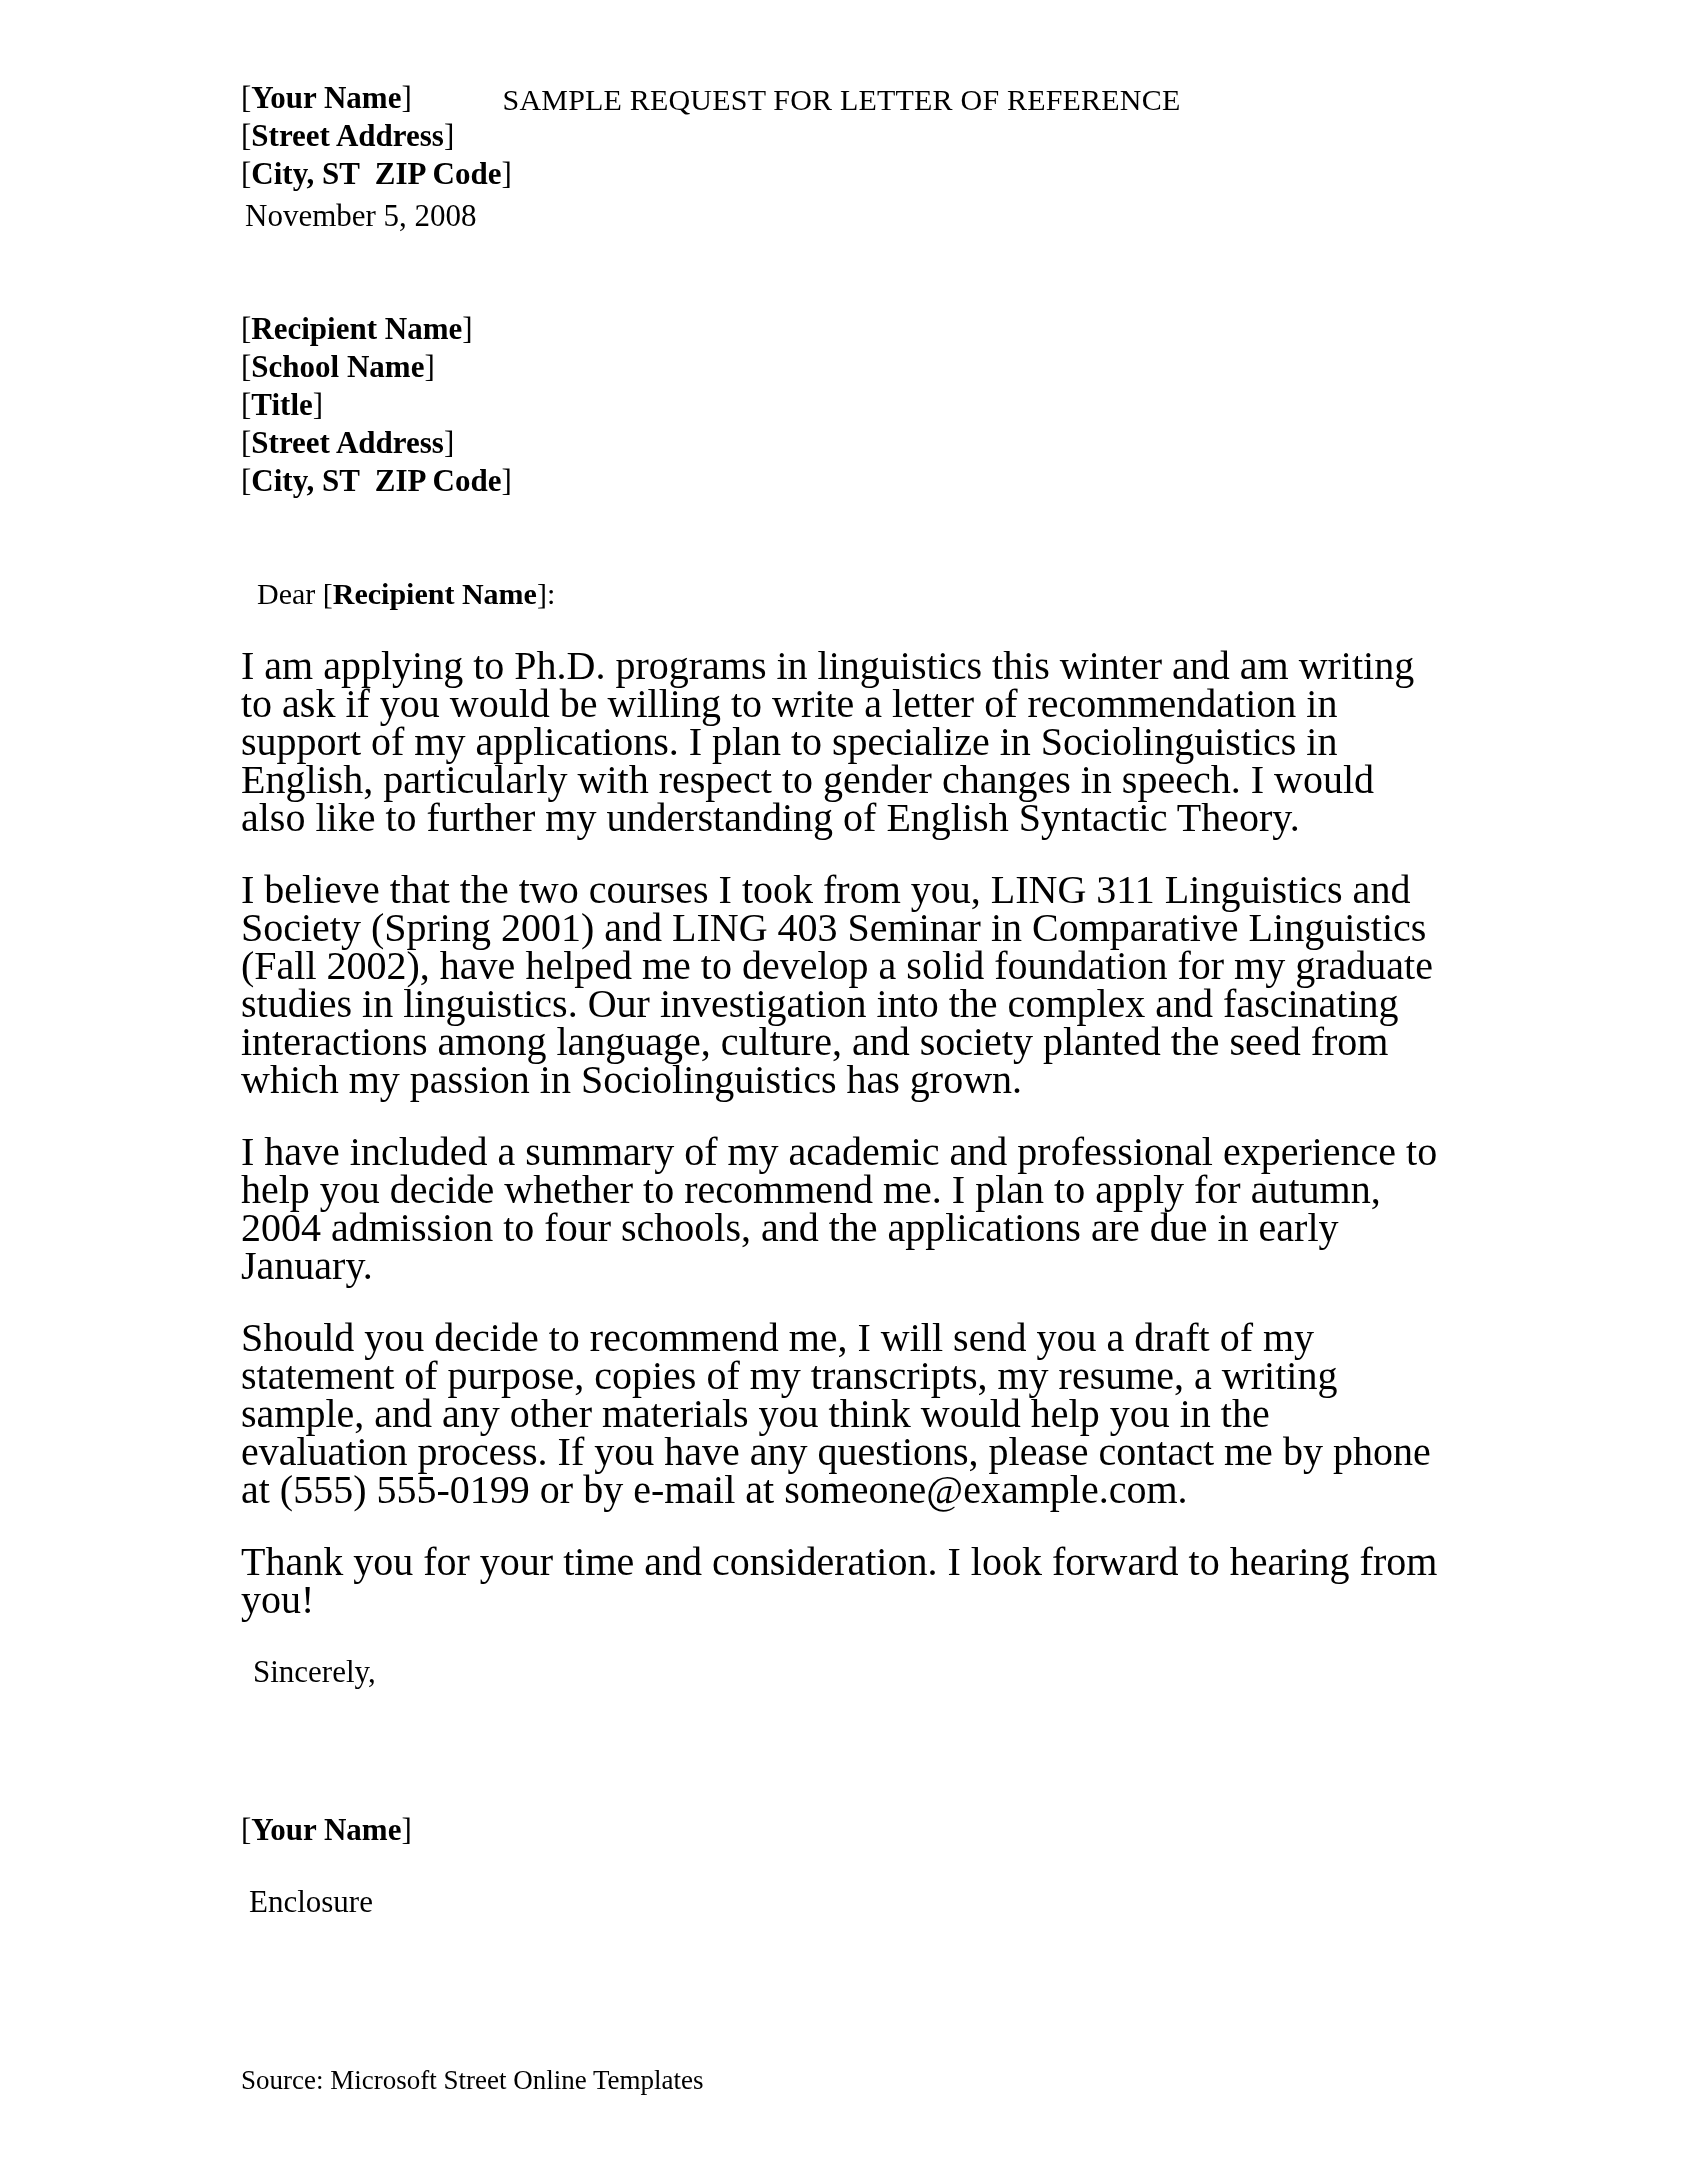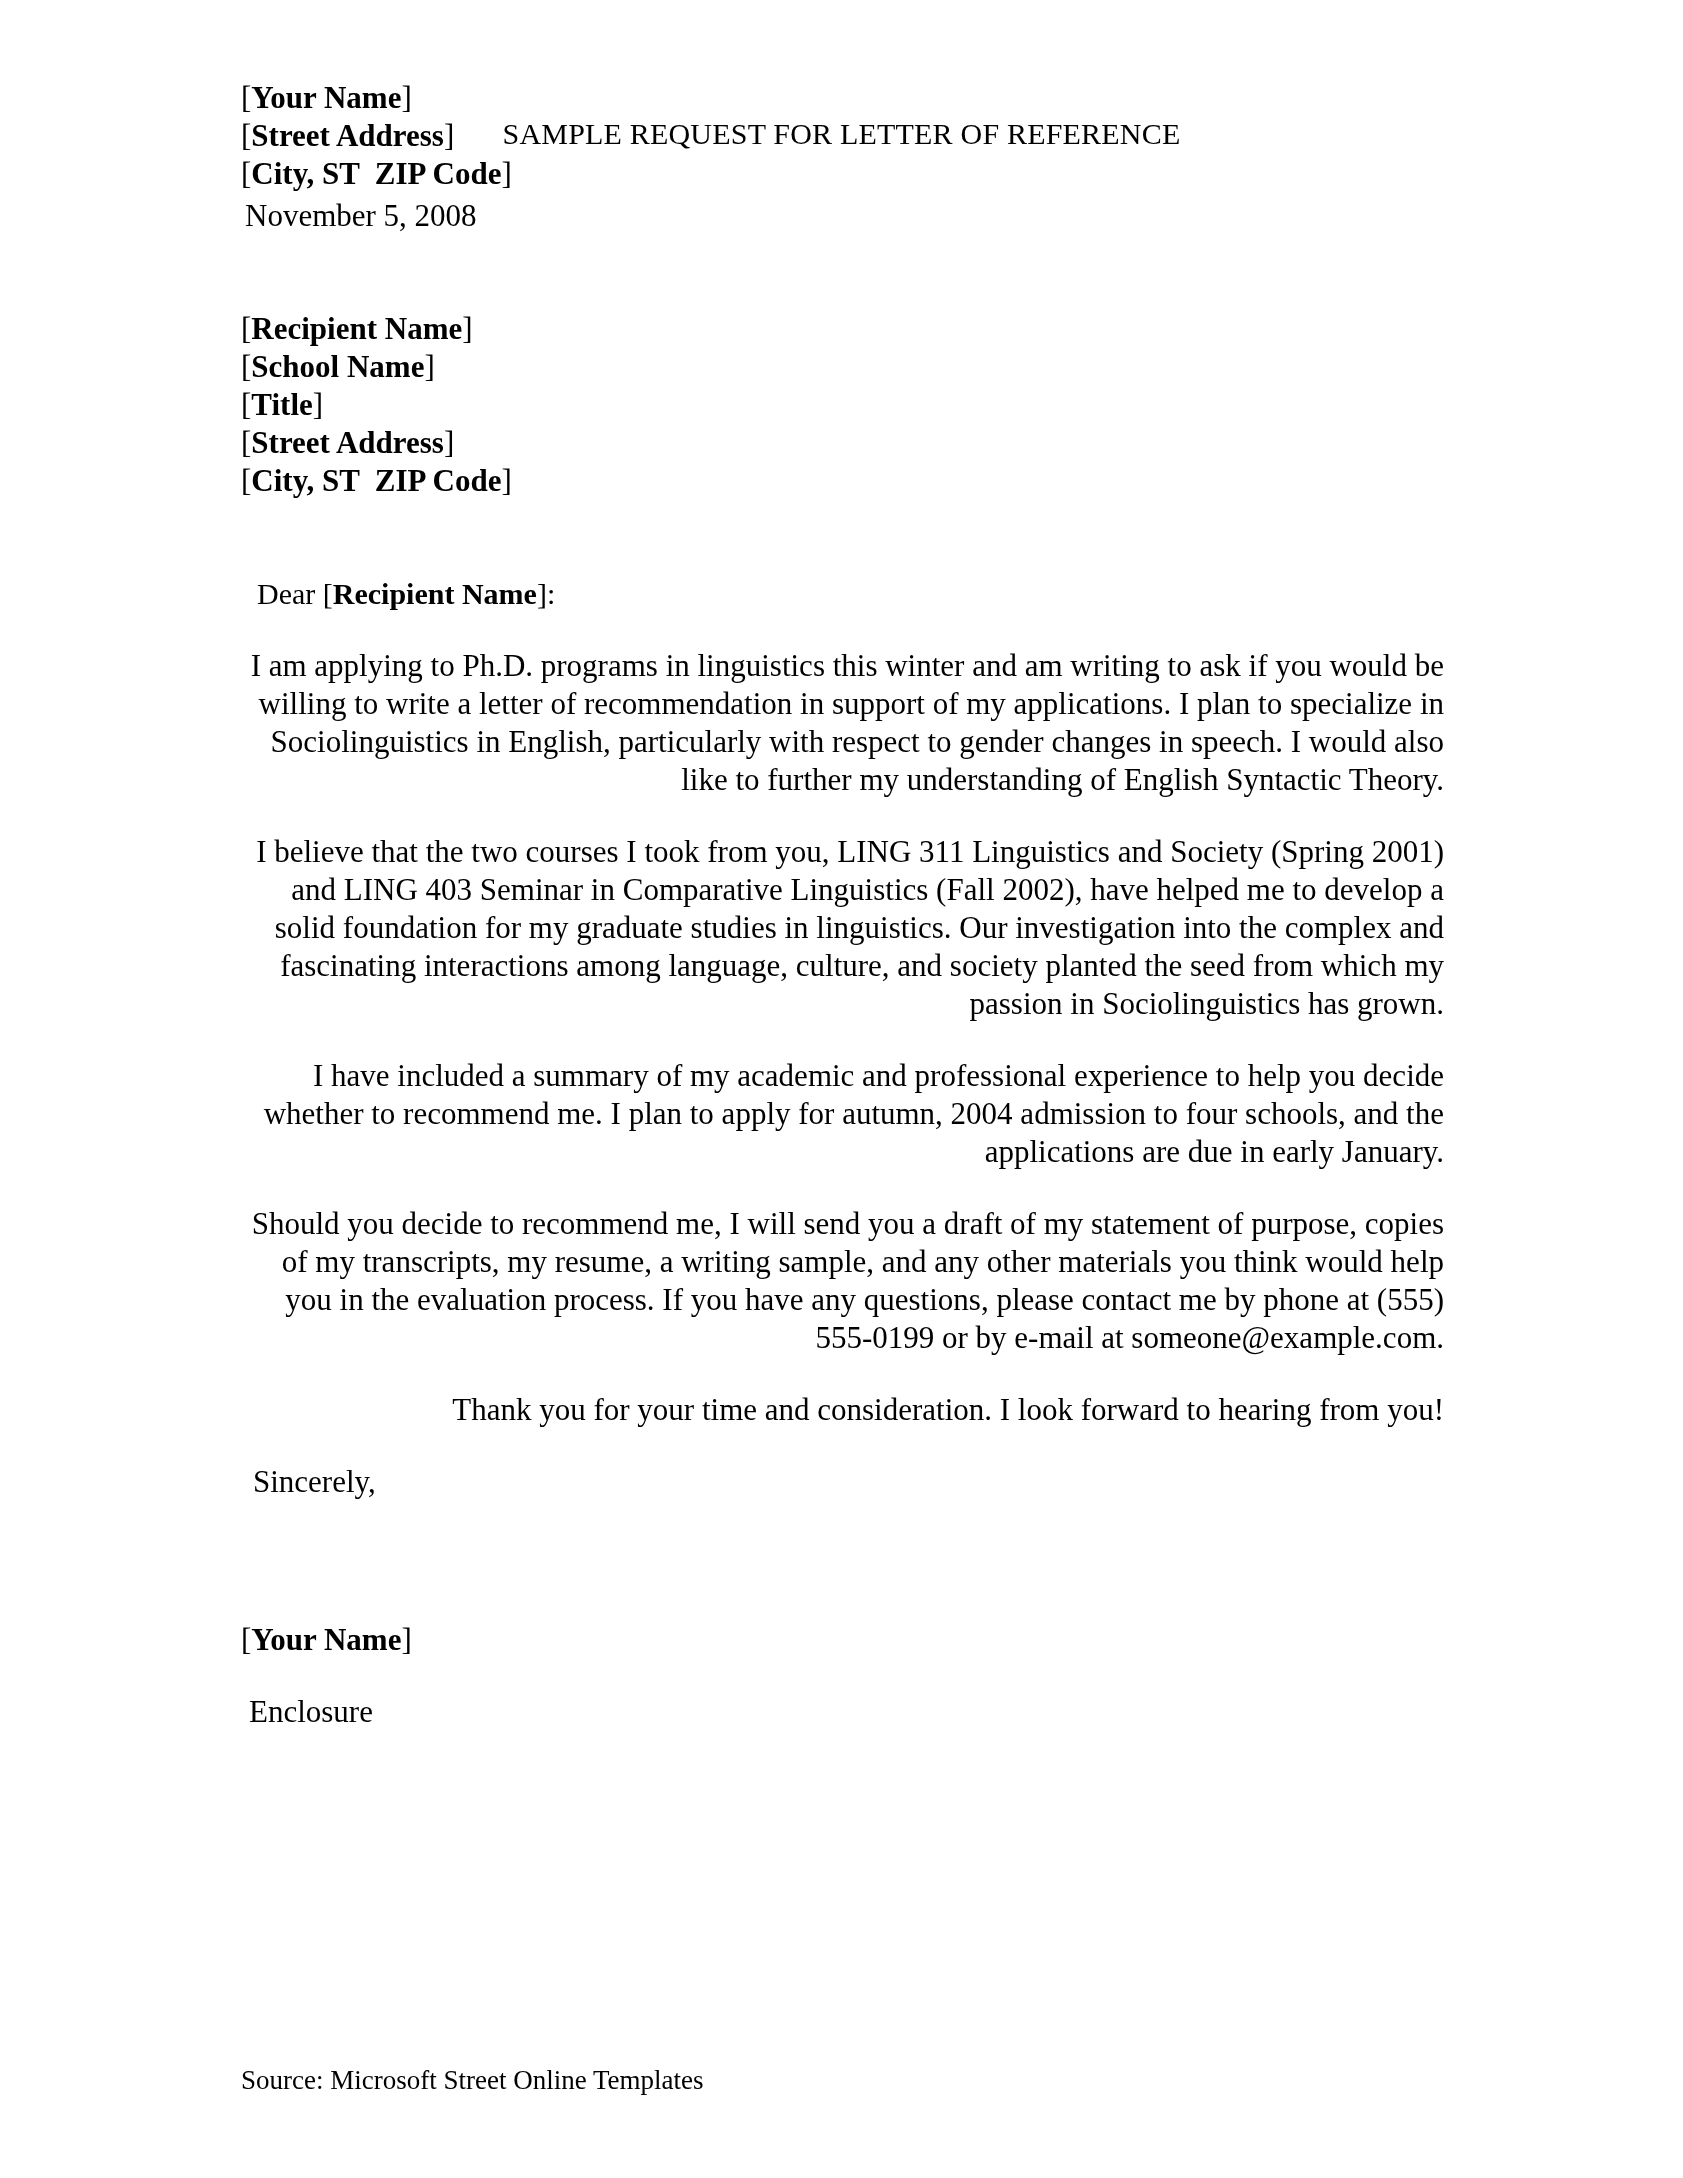--- a/index.html
+++ b/index.html
@@ -30,21 +30,21 @@
     top: 0;
     width: 1203px;
   }
 
   .doc-title {
     text-align: center;
     font-size: 30px;
     line-height: 1.18;
     letter-spacing: 0.2px;
     margin: 0;
-    padding-top: 116px;
+    padding-top: 82px;
     font-weight: 400;
     white-space: pre;
   }
 
   
   .addr-block {
     font-size: 31px;
     line-height: 38px;
     margin: 0;
   }
@@ -69,25 +69,25 @@
 
   .salutation {
     font-size: 30px;
     line-height: 38px;
     margin: 16px;
     margin-top: 75px;
     white-space: pre;
   }
 
   .body-para {
-    font-size: 31px;
+    font-size: 40px;
     line-height: 38px;
     margin: 0;
     margin-top: 34px;
-    text-align: right;
+    text-align: left;
   }
 
   .closing {
     font-size: 31px;
     line-height: 38px;
     margin: 12px;
     margin-top: 34px;
     white-space: pre;
   }
 

